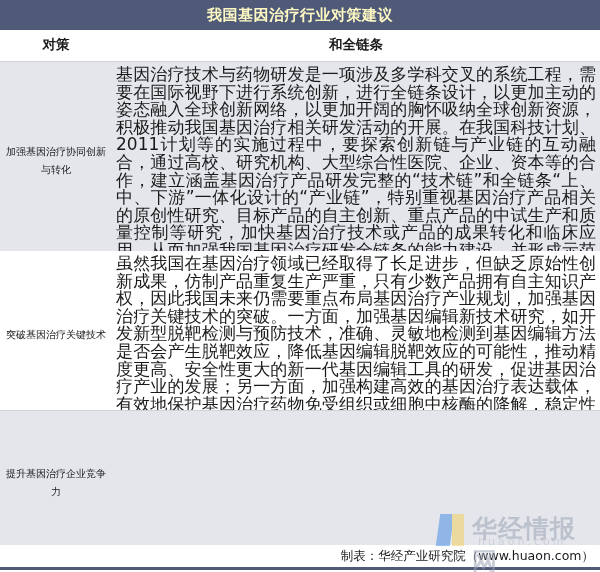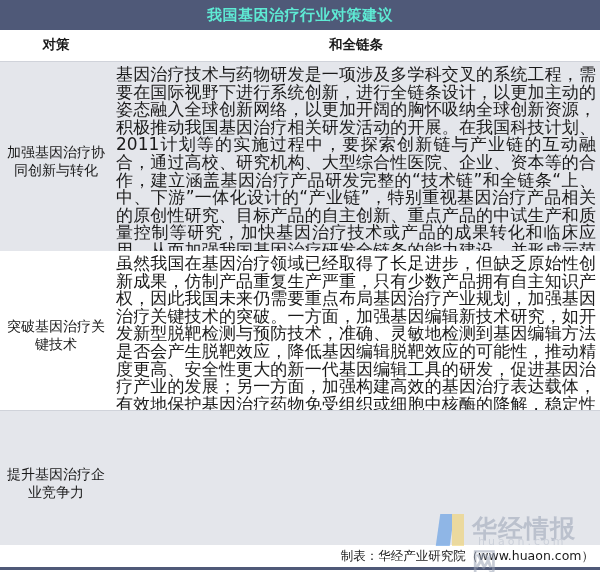--- a/index.html
+++ b/index.html
@@ -1,24 +1,24 @@
 <!DOCTYPE html>
 <html><head>
 <meta charset="utf-8">
 <style>
   html, body { margin: 0; padding: 0; background: #ffffff; }
   body { width: 600px; height: 572px; overflow: hidden; font-family: "DejaVu Sans", "Liberation Sans", sans-serif; color: #1a1a1a; position: relative; }
-  .title-bar { position: absolute; left: 0; top: 0; width: 600px; height: 30px; background: #4f5978; color: #5eead4; font-weight: bold; font-size: 15px; text-align: center; line-height: 30px; letter-spacing: 0.5px; border-bottom: 1px solid #3c4461; }
+  .title-bar { position: absolute; left: 0; top: 0; width: 600px; height: 30px; background: #4f5978; color: #fef9c3; font-weight: bold; font-size: 15px; text-align: center; line-height: 30px; letter-spacing: 0.5px; border-bottom: 1px solid #3c4461; }
   .header-row { position: absolute; left: 0; top: 30px; width: 600px; height: 29px; background: #ffffff; font-weight: bold; font-size: 13.5px; }
   .header-row .c1 { position: absolute; left: 0; width: 112px; text-align: center; line-height: 29px; }
   .header-row .c2 { position: absolute; left: 112px; width: 488px; text-align: center; line-height: 29px; }
   .row { position: absolute; left: 0; width: 600px; }
   .row.gray { background: #e4e6eb; }
   .row.white { background: #ffffff; }
-  .row .strategy { position: absolute; left: 0; top: 8px; bottom: 0; width: 112px; display: flex; align-items: center; justify-content: center; text-align: center; font-size: 14px; line-height: 18px; padding: 0 6px; box-sizing: border-box; }
+  .row .strategy { position: absolute; left: 0; top: 8px; bottom: 0; width: 112px; display: flex; align-items: center; justify-content: center; text-align: center; font-size: 10px; line-height: 18px; padding: 0 6px; box-sizing: border-box; }
   .row .analysis { position: absolute; left: 116px; right: 4px; top: 4px; font-size: 17px; line-height: 17.6px; text-align: justify; text-align-last: center; }
   .r1 { top: 61px; height: 190px; border-top: 1px solid #d0d3da; }
   .r2 { top: 251px; height: 159px; }
   .r3 { top: 410px; height: 135px; border-top: 1px solid #d0d3da; }
   .footer { position: absolute; left: 0; top: 545px; width: 600px; height: 28px; background: #ffffff; }
   .footer .source { position: absolute; right: 6px; top: 3px; font-size: 12.5px; color: #1a1a1a; }
   .bottom-line { position: absolute; left: 0; top: 567px; width: 600px; height: 3px; background: #4f5978; }
   .watermark { position: absolute; left: 438px; top: 512px; width: 160px; height: 44px; pointer-events: none; opacity: 0.55; }
   .wm-blue { position: absolute; left: 0; top: 2px; width: 14px; height: 32px; background: #4a90e2; transform: skewX(-8deg); }
   .wm-yellow { position: absolute; left: 14px; top: 2px; width: 12px; height: 32px; background: #f2d060; }

